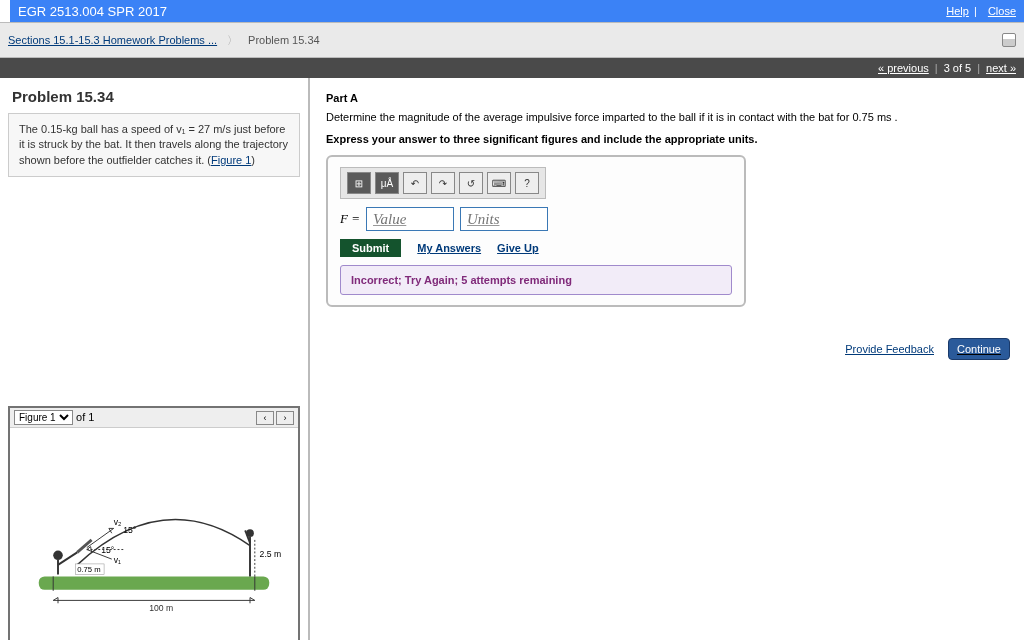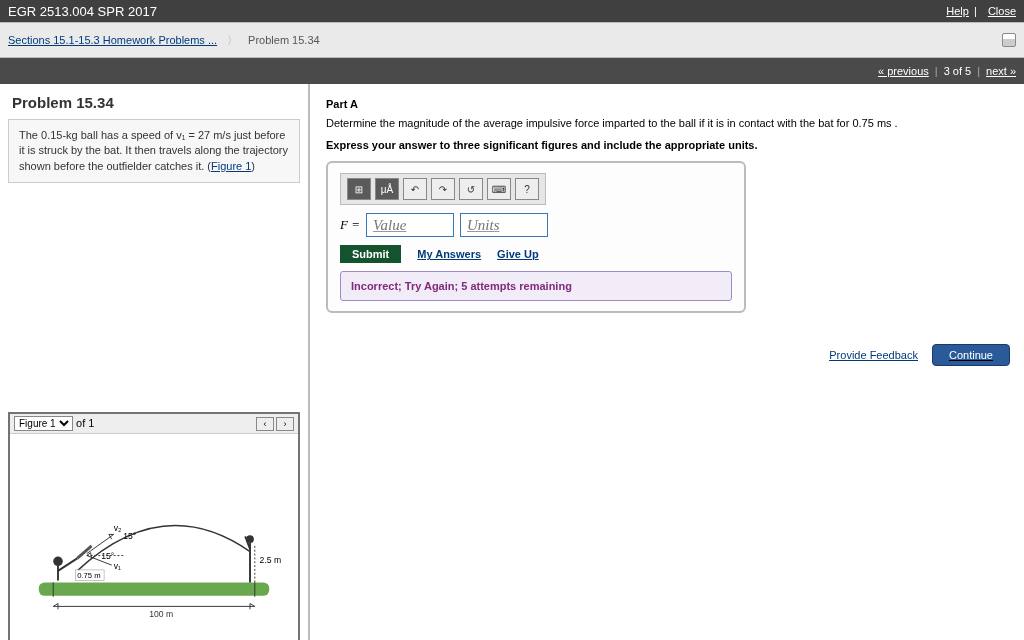--- a/index.html
+++ b/index.html
@@ -1,26 +1,26 @@
 <!DOCTYPE html>
 <html><head>
 <meta charset="utf-8">
 <style>
 * { box-sizing: border-box; margin: 0; padding: 0; }
 body { font-family: Arial, Helvetica, sans-serif; font-size: 11px; background: #fff; }
-.top-bar { background: #404040; color: #fff; height: 22px; display: flex; align-items: center; padding: 0 8px; justify-content: space-between; }
+.top-bar { background: #3b82f6; color: #fff; height: 22px; display: flex; align-items: center; padding: 0 8px; justify-content: space-between; margin-left: 10px; }
 .top-bar .title { font-size: 13px; }
 .top-links a { color: #fff; text-decoration: underline; margin-left: 6px; font-size: 11px; }
 .top-links .sep { text-decoration: none; margin: 0 2px; }
 .breadcrumb { background: #eaeaea; border-bottom: 1px solid #bbb; border-top: 1px solid #bbb; height: 36px; display: flex; align-items: center; padding: 0 8px; justify-content: space-between; font-size: 11px; }
 .breadcrumb-left { display: flex; align-items: center; gap: 10px; }
 .breadcrumb a { color: #003a7a; text-decoration: underline; }
 .bc-item { color: #555; }
 .print-icon { width: 14px; height: 14px; border: 1px solid #888; border-radius: 2px; background: linear-gradient(#fff 40%, #ccc 40%); }
-.nav-strip { background: #4a4a4a; color: #fff; height: 26px; display: flex; justify-content: flex-end; align-items: center; padding: 0 8px; font-size: 11px; gap: 6px; }
+.nav-strip { background: #4a4a4a; color: #fff; height: 20px; display: flex; justify-content: flex-end; align-items: center; padding: 0 8px; font-size: 11px; gap: 6px; }
 .nav-strip a { color: #fff; text-decoration: underline; }
 .nav-strip .sep { color: #aaa; }
 
 .main { display: flex; height: 580px; }
 .left-pane { width: 310px; border-right: 2px solid #bbb; display: flex; flex-direction: column; }
 .problem-title { font-size: 15px; font-weight: bold; color: #333; padding: 10px 12px 8px; }
 .problem-text-box { border: 1px solid #ccc; background: #f7f7f7; margin: 0 8px; padding: 8px 10px; font-size: 11px; line-height: 1.4; color: #333; }
 .problem-text-box a { color: #003a7a; text-decoration: underline; }
 .fl { flex: 1; }
 .figure-panel { border: 2px solid #737373; margin: 0 8px 8px; background: #fff; }
@@ -45,21 +45,21 @@
 .value-box, .units-box { border: 1px solid #3a78b5; height: 24px; font-family: 'Times New Roman', serif; font-style: italic; font-size: 15px; color: #999; padding: 2px 6px; background: #fff; outline: none; text-decoration: underline; }
 .value-box { width: 88px; }
 .units-box { width: 88px; }
 .submit-row { display: flex; align-items: center; gap: 16px; margin-bottom: 8px; }
 .submit-btn { background: #14532d; color: #fff; border: none; padding: 3px 12px; font-size: 11px; font-weight: bold; cursor:pointer;}
 .action-link { color: #003a7a; text-decoration: underline; font-size: 11px; font-weight: bold; text-align: center; }
 .feedback-box { border: 1px solid #a08acc; background: #f2ecf8; padding: 8px 10px; color: #802a7a; font-weight: bold; font-size: 11px; border-radius: 3px; }
 
 .bottom-right { position: absolute; right: 14px; top: 260px; display:flex; align-items:center; gap: 14px; text-decoration: underline;}
 .provide-link { color: #003a7a; text-decoration: underline; font-size: 11px; }
-.continue-btn { background: #2a5a9a; color: #fff; border: 1px solid #1a3a6a; border-radius: 4px; padding: 4px 16px; font-size: 11px; cursor:pointer;}
+.continue-btn { background: #2a5a9a; color: #fff; border: 1px solid #1a3a6a; border-radius: 4px; padding: 4px 8px; font-size: 11px; cursor:pointer;}
 </style>
 </head>
 <body>
 
 <div class="top-bar">
   <span class="title">EGR 2513.004 SPR 2017</span>
   <span class="top-links">
     <a href="#">Help</a>
     <span class="sep">|</span>
     <a href="#">Close</a>

